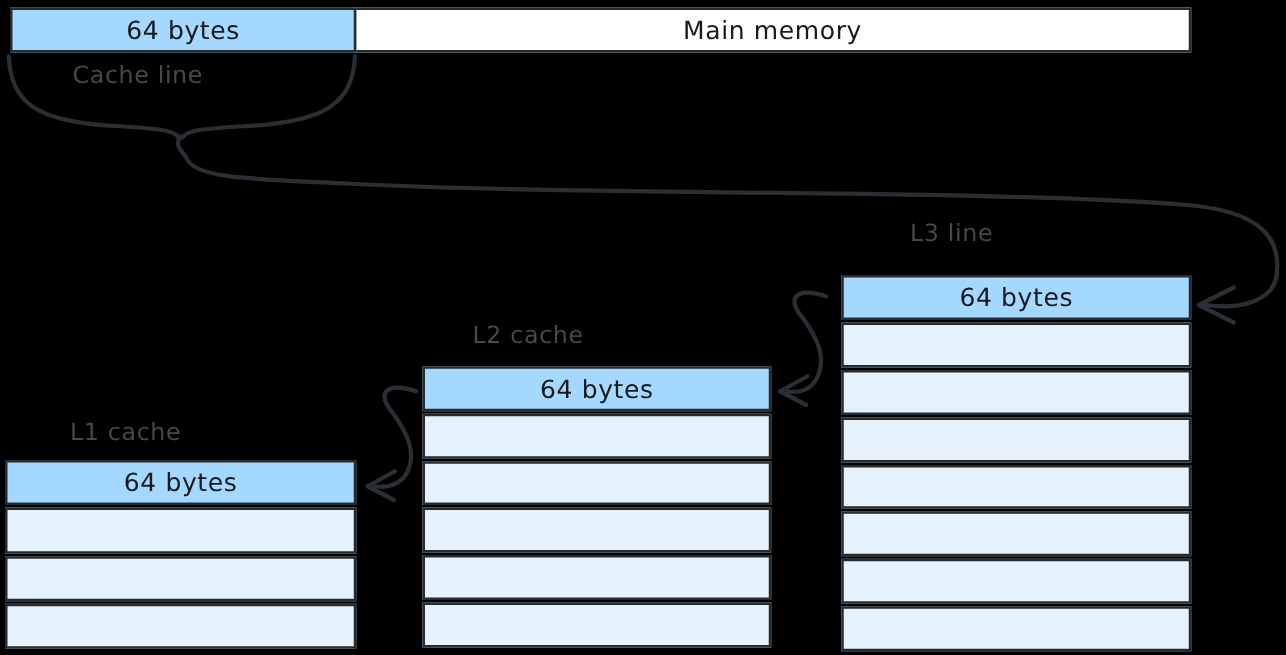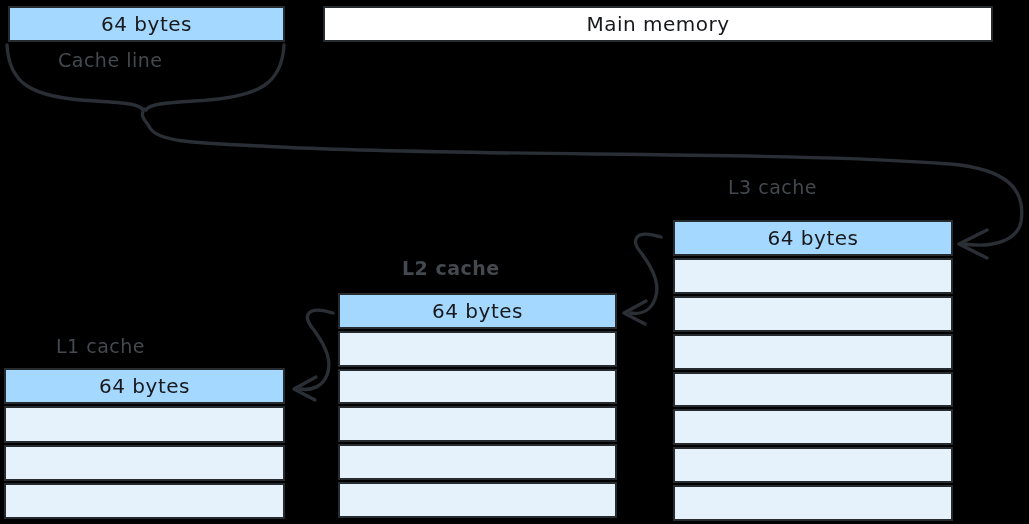--- a/index.html
+++ b/index.html
@@ -22,21 +22,21 @@
   .canvas{position:absolute;inset:0;}
 
   
   .bar-seg{
     position:absolute;top:6px;height:36px;
     border:2px solid var(--stroke);
     display:flex;align-items:center;justify-content:center;
     font-size:20px;color:var(--ink);letter-spacing:.5px;
   }
   .seg-cacheline{left:8px;width:277px;background:var(--highlight);z-index:2;}
-  .seg-memory{left:283px;width:670px;background:var(--memfill);z-index:1;margin-left:40px;}
+  .seg-memory{left:283px;width:670px;background:var(--memfill);z-index:1;}
 
   
   .stack{
     position:absolute;
     display:flex;flex-direction:column;gap:2px;
   }
   .stack-l1{left:4px;top:368px;width:281px;height:151px;}
   .stack-l2{left:338px;top:293px;width:279px;height:225px;}
   .stack-l3{left:673px;top:220px;width:280px;height:301px;}
   .cache-row{
@@ -50,42 +50,42 @@
     font-size:20px;color:var(--ink);letter-spacing:.5px;
   }
 
   
   .float-label{
     position:absolute;width:170px;text-align:left;
     font-size:19px;color:var(--label);letter-spacing:.5px;
   }
   .lbl-cacheline{left:58px;top:49px;}
   .lbl-l1{left:56px;top:335px;}
-  .lbl-l2{left:402px;top:257px;font-weight:bold;}
+  .lbl-l2{left:378px;top:257px;}
   .lbl-l3{left:728px;top:176px;}
 
   svg.overlay{position:absolute;left:0;top:0;pointer-events:none;z-index:3;}
   svg .ln{fill:none;stroke:var(--arrow);stroke-width:3.4;stroke-linecap:round;stroke-linejoin:round;}
 </style>
 </head>
 <body>
 
 <div class="canvas">
 
   <div class="bar-seg seg-cacheline">
     <span>64 bytes</span>
   </div>
   <div class="bar-seg seg-memory">
     <span>Main memory</span>
   </div>
 
   <div class="float-label lbl-cacheline">Cache line</div>
   <div class="float-label lbl-l1">L1 cache</div>
   <div class="float-label lbl-l2">L2 cache</div>
-  <div class="float-label lbl-l3">L3 cache</div>
+  <div class="float-label lbl-l3">L3 line</div>
 
   <div class="stack stack-l1">
     <div class="cache-row highlight">
       <span>64 bytes</span>
     </div>
   <div class="cache-row"></div>
       <div class="cache-row"></div>
       <div class="cache-row"></div>
     </div>
 

